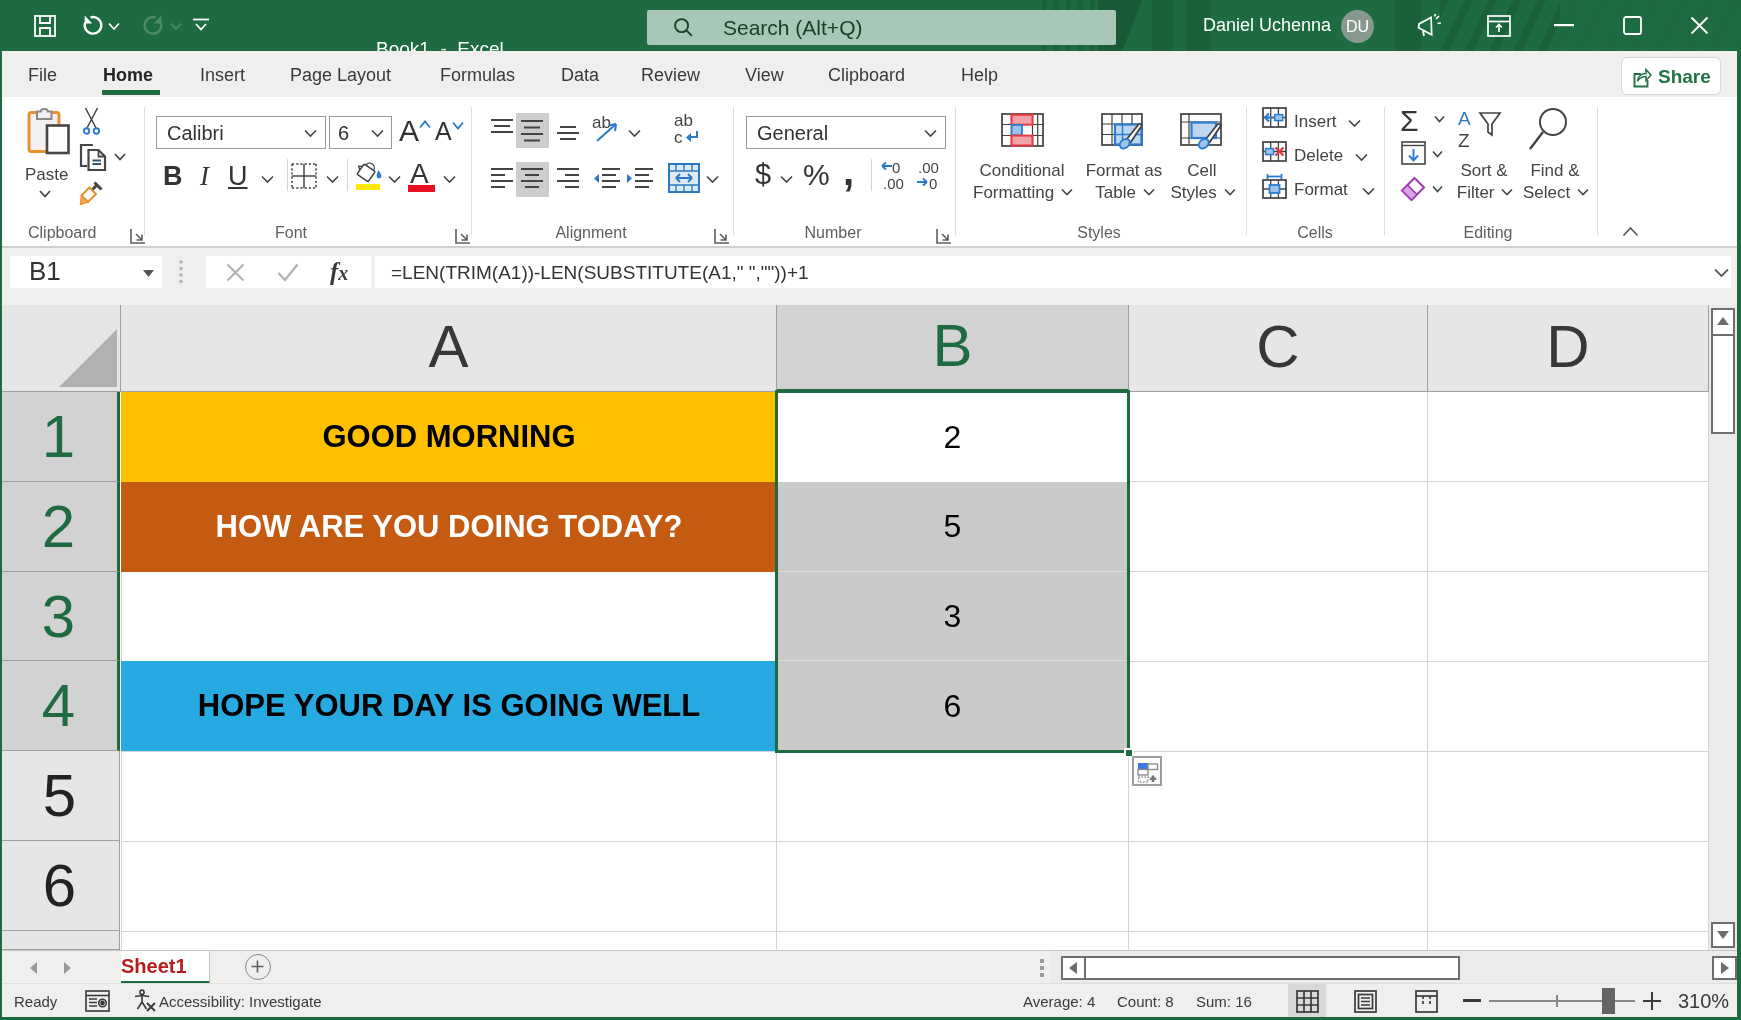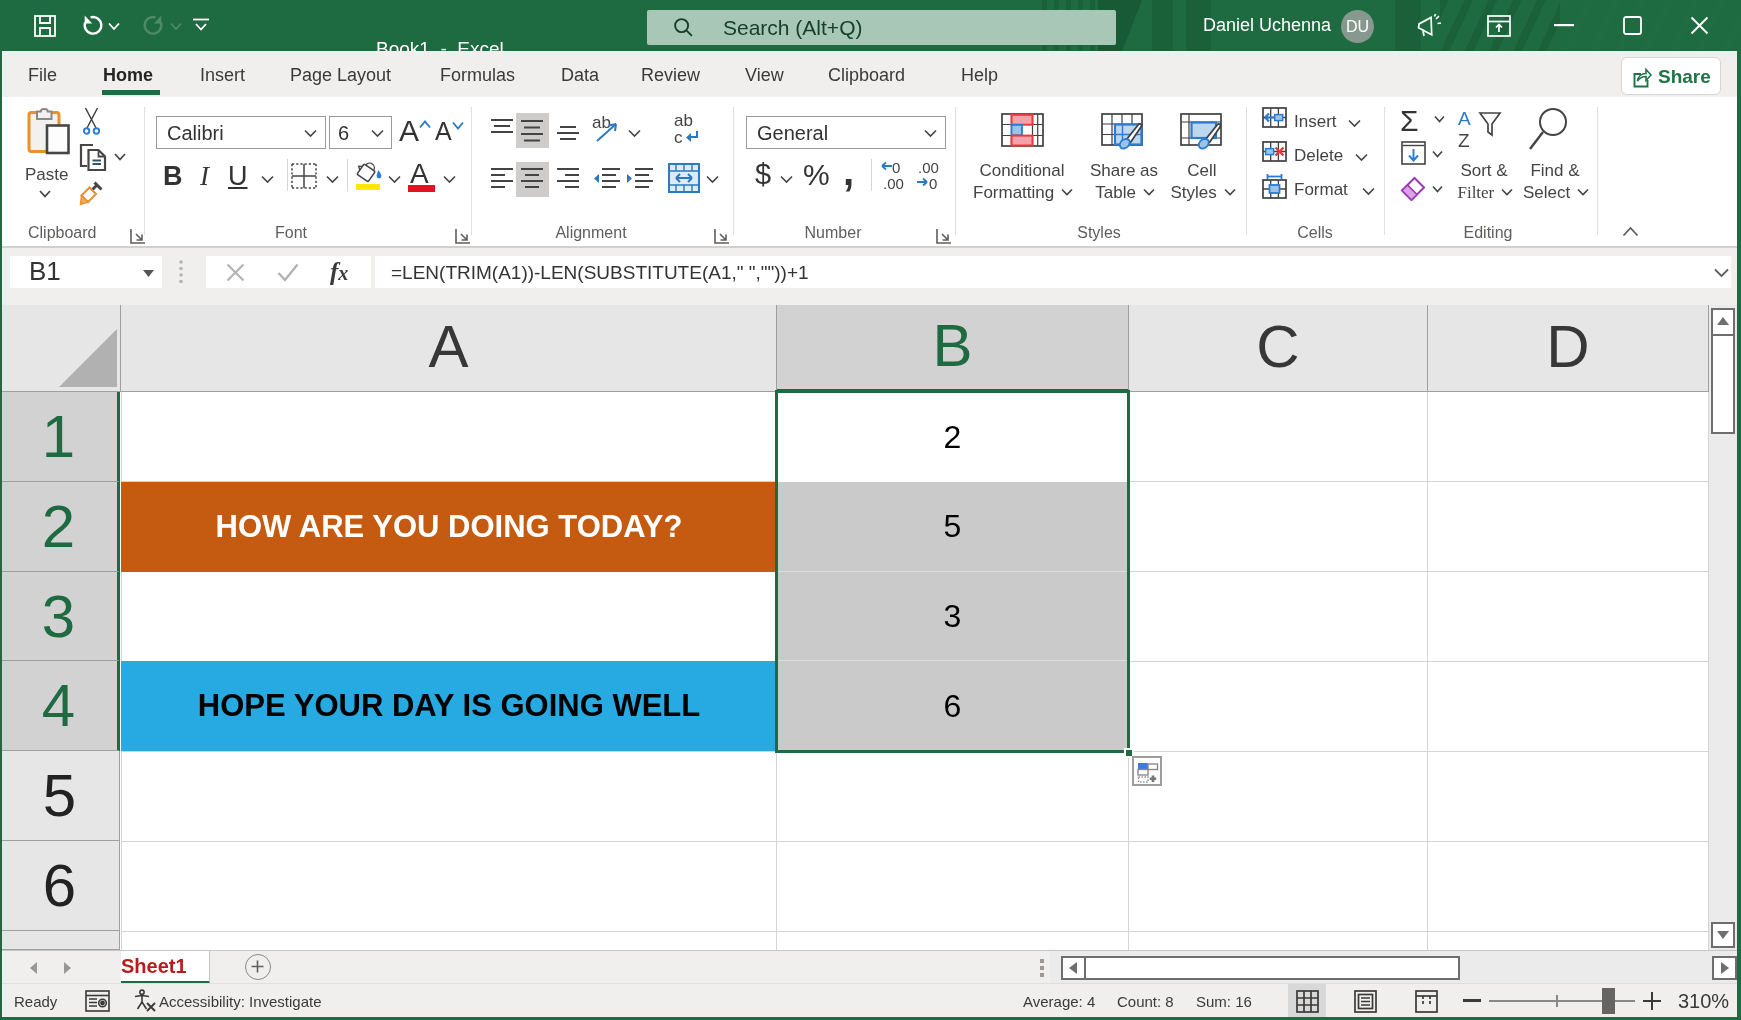--- a/index.html
+++ b/index.html
@@ -350,21 +350,21 @@
       </svg>
   </div>
   <svg class="abs" style="left:1101px;top:16px" width="44" height="41" viewBox="0 0 44 41">
     <rect x="1" y="1" width="40" height="31" fill="#fdfdfd" stroke="#404040" stroke-width="1.7"></rect>
     <path d="M1 11 L41 11 M1 21.5 L41 21.5 M11 1 L11 32 M21 1 L21 32 M31 1 L31 32" stroke="#404040" stroke-width="1.2"></path>
     <rect x="14" y="11.5" width="26.5" height="20" fill="#bdd7ee" stroke="#2b7cd3" stroke-width="2.2"></rect>
     <path d="M21.5 12 L21.5 31 M14.5 21.5 L40 21.5" stroke="#2b7cd3" stroke-width="1.4"></path>
     <path d="M25.5 26.5 L37.5 11.5 C 38.8 9.9 41.5 11.7 40.3 13.5 L29.5 29.5 Z" fill="#fff" stroke="#404040" stroke-width="1.8"></path>
     <path d="M20 28.5 C 17.5 31.5 19 36 23 35.5 C 27 35 29.5 31.5 28.5 27.5 C 26 25 21.8 25.8 20 28.5 Z" fill="#9dc3e6" stroke="#2b7cd3" stroke-width="1.8"></path>
   </svg>
-  <div class="abs" style="left:1064px;top:64px;width:120px;text-align:center;font-size:17px;color:#444;">Share as</div>
+  <div class="abs" style="left:1064px;top:64px;width:120px;text-align:center;font-size:17px;color:#444;">Format as</div>
   <div class="abs" style="left:1064px;top:86px;width:120px;text-align:center;font-size:17px;color:#444;">Table
     <svg style="position:relative;top:-2px;left:2px" width="12" height="8" viewBox="0 0 12 8" fill="none" stroke="#444" stroke-width="1.6">
         <path d="M1 1.5 L6 6.5 L11 1.5"></path>
       </svg>
   </div>
   <svg class="abs" style="left:1180px;top:16px" width="44" height="41" viewBox="0 0 44 41">
     <rect x="1" y="1" width="40" height="31" fill="#fdfdfd" stroke="#404040" stroke-width="1.7"></rect>
     <path d="M1 9 L41 9 M9 1 L9 32 M1 25 L41 25" stroke="#404040" stroke-width="1.2"></path>
     <rect x="11.5" y="9.5" width="24.5" height="15.5" fill="#bdd7ee" stroke="#2b7cd3" stroke-width="2.2"></rect>
     <path d="M25.5 26.5 L37.5 11.5 C 38.8 9.9 41.5 11.7 40.3 13.5 L29.5 29.5 Z" fill="#fff" stroke="#404040" stroke-width="1.8"></path>
@@ -427,21 +427,21 @@
   </svg>
   <svg class="abs" style="left:1432px;top:88px" width="11" height="8" viewBox="0 0 11 8" fill="none" stroke="#444" stroke-width="1.6">
       <path d="M1 1.5 L5.5 6.5 L10 1.5"></path>
     </svg>
   <svg class="abs" style="left:1458px;top:12px" width="46" height="44" viewBox="0 0 46 44">
     <text x="0" y="16" font-size="19" fill="#2b79c2" font-family="Liberation Sans">A</text>
     <text x="0" y="38" font-size="19" fill="#444" font-family="Liberation Sans">Z</text>
     <path d="M22 4 L42 4 L34 15 L34 26 L30 23 L30 15 Z" fill="none" stroke="#444" stroke-width="1.7"></path>
   </svg>
   <div class="abs" style="left:1432px;top:64px;width:104px;text-align:center;font-size:17px;color:#444;">Sort &amp;</div>
-  <div class="abs" style="left:1432px;top:86px;width:104px;text-align:center;font-size:17px;color:#444;font-family:Liberation Serif, serif;">Filter
+  <div class="abs" style="left:1432px;top:86px;width:104px;text-align:center;font-size:17px;color:#444;">Filter
     <svg style="position:relative;top:-2px;left:2px" width="12" height="8" viewBox="0 0 12 8" fill="none" stroke="#444" stroke-width="1.6">
         <path d="M1 1.5 L6 6.5 L11 1.5"></path>
       </svg>
   </div>
   <svg class="abs" style="left:1526px;top:10px" width="46" height="48" viewBox="0 0 46 48" fill="none" stroke="#444">
     <circle cx="27" cy="15" r="13" stroke-width="2"></circle>
     <path d="M17 25 L4 42" stroke-width="2.4"></path>
   </svg>
   <div class="abs" style="left:1500px;top:64px;width:110px;text-align:center;font-size:17px;color:#444;">Find &amp;</div>
   <div class="abs" style="left:1500px;top:86px;width:110px;text-align:center;font-size:17px;color:#444;">Select
@@ -502,20 +502,21 @@
 
   <div class="abs" style="left:121px;top:87px;width:1593px;height:558px;
        background-image:linear-gradient(#d4d4d4 1px, transparent 1px),linear-gradient(90deg,#d4d4d4 1px, transparent 1px);
        background-size:10000px 90px, 100000px 10000px;
        background-position:0 -1px, 0 0;"></div>
   <div class="abs" style="left:776px;top:446px;width:1px;height:199px;background:#d4d4d4;"></div>
   <div class="abs" style="left:1128px;top:87px;width:1px;height:558px;background:#d4d4d4;"></div>
   <div class="abs" style="left:1427px;top:87px;width:1px;height:558px;background:#d4d4d4;"></div>
   <div class="abs" style="left:1708px;top:87px;width:1px;height:558px;background:#d4d4d4;"></div>
 
+  <div class="cell" style="left:121px;top:87px;width:656px;height:90px;background:#ffc000;color:#000;">GOOD MORNING</div>
   <div class="cell" style="left:121px;top:177px;width:656px;height:90px;background:#c55a11;color:#fff;">HOW ARE YOU DOING TODAY?</div>
   <div class="cell" style="left:121px;top:356px;width:656px;height:90px;background:#27a9e1;color:#000000;">HOPE YOUR DAY IS GOING WELL</div>
 
   <div class="bcell" style="top:87px;height:90px;background:#fff;">2</div>
   <div class="bcell" style="top:177px;height:90px;background:#cacaca;border-bottom:1px solid #dcdcdc;">5</div>
   <div class="bcell" style="top:267px;height:89px;background:#cacaca;border-bottom:1px solid #dcdcdc;">3</div>
   <div class="bcell" style="top:356px;height:90px;background:#cacaca;">6</div>
 
   <div class="abs" style="left:775px;top:85px;width:355px;height:363px;border:3px solid #1e6b41;"></div>
   <div class="abs" style="left:1124px;top:443px;width:10px;height:10px;background:#1e6b41;border:2px solid #fff;"></div>

